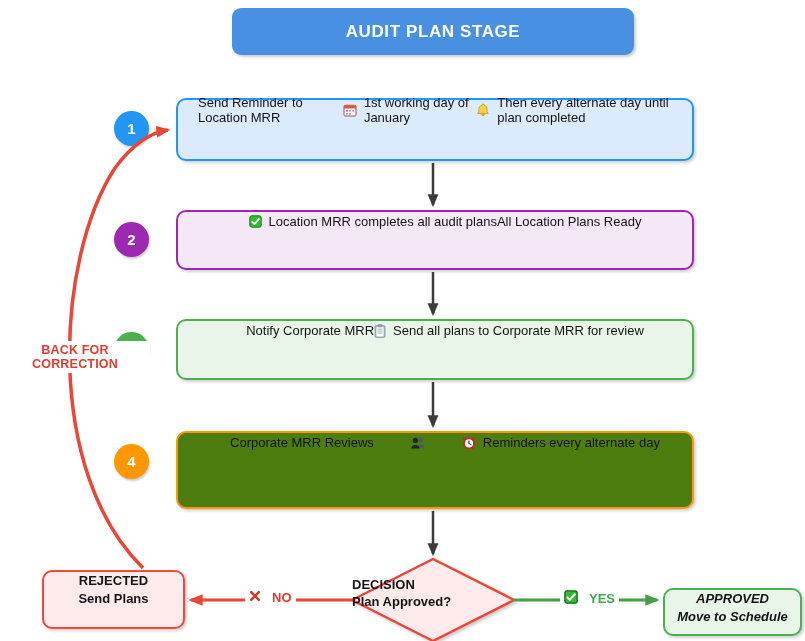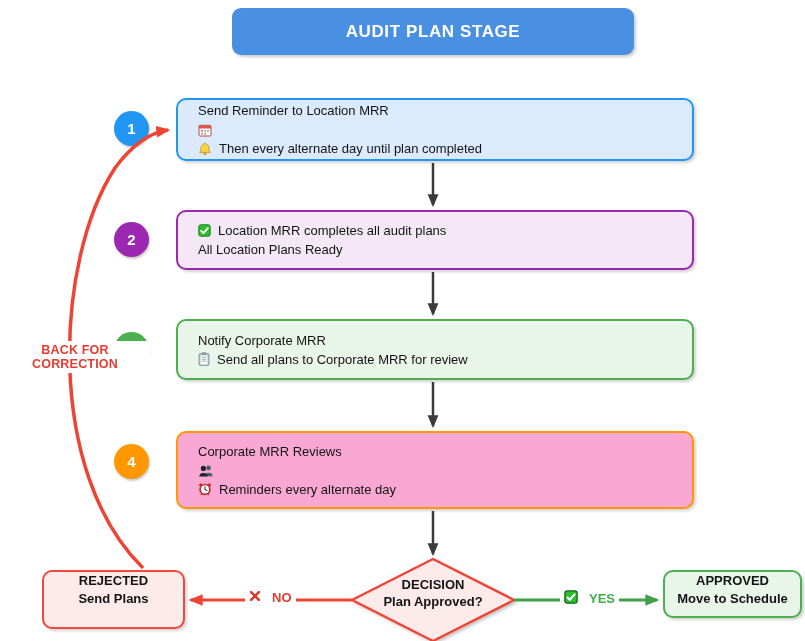--- a/index.html
+++ b/index.html
@@ -14,31 +14,31 @@
     background:#4a90e2; border-radius:9px;
     display:flex; align-items:center; justify-content:center;
     color:#ffffff; font-weight:bold; font-size:17px; letter-spacing:0.6px;
     box-shadow:2px 2px 3px rgba(0,0,0,0.2);
     z-index:1;
   }
 
   .step-box {
     position:absolute; left:176px; width:518px; box-sizing:border-box;
     border:2px solid; border-radius:10px;
-    display:flex; flex-direction:column; justify-content:center;
+    display:flex; flex-direction:row; justify-content:center;
     padding-left:20px; font-size:13px; color:#141414;
     box-shadow:2px 2px 3px rgba(0,0,0,0.18);
     z-index:1;
   }
   .step-box .line { display:flex; align-items:center; gap:7px; height:19px; }
   .step-box .ic { display:flex; align-items:center; }
   .sb1 { top:98px;  height:63px; border-color:#2196f3; background:#dbeafc; }
   .sb2 { top:210px; height:60px; border-color:#9c27b0; background:#f4e7f6; }
   .sb3 { top:319px; height:61px; border-color:#4caf50; background:#e9f5e9; }
-  .sb4 { top:431px; height:78px; border-color:#ff9800; background:#f9a8d4; }
+  .sb4 { top:431px; height:78px; border-color:#ff9800; background:#4d7c0f;gap:36px; }
 
   .badge {
     position:absolute; left:114px; width:35px; height:35px; border-radius:50%;
     display:flex; align-items:center; justify-content:center;
     color:#ffffff; font-weight:bold; font-size:15px;
     box-shadow:1px 2px 2px rgba(0,0,0,0.2);
     z-index:2;
   }
   .b1 { top:111px; background:#2196f3; }
   .b2 { top:222px; background:#9c27b0; }
@@ -50,24 +50,24 @@
 
   .outcome {
     position:absolute; box-sizing:border-box;
     border:2px solid; border-radius:10px;
     display:flex; flex-direction:column; align-items:center; 
     font-weight:bold; font-size:13px; line-height:18px; color:#141414; text-align:center;
     box-shadow:2px 2px 3px rgba(0,0,0,0.18);
     z-index:4;
   }
   .rejected { left:42px;  top:570px; width:143px; height:59px; border-color:#f1493c; background:#fdeaea; }
-  .approved { left:663px; top:570px; width:139px; height:48px; border-color:#4caf50; background:#e9f5e9; }
+  .approved { left:663px; top:588px; width:139px; height:48px; border-color:#4caf50; background:#e9f5e9;font-style:italic; }
 
   .decision-text {
-    position:absolute; left:352px; top:576px; width:162px; text-align:center;
+    position:absolute; left:352px; top:576px; width:162px; 
     font-weight:bold; font-size:13px; line-height:17px; color:#141414;
     z-index:6;
   }
 
   .edge-label {
     position:absolute; display:flex; align-items:center; gap:11px;
     background:#ffffff; padding:2px 4px;
     font-weight:bold; font-size:13px; z-index:6;
   }
   .no-label  { left:245px; top:588px; color:#e63c2f; }
@@ -97,20 +97,21 @@
       <svg width="14" height="14" viewBox="0 0 14 14">
         <rect x="1" y="2.3" width="12" height="10.7" rx="1.2" fill="#ffffff" stroke="#b94a3e" stroke-width="1"></rect>
         <path d="M2.2 2.3 h9.6 a1.2 1.2 0 0 1 1.2 1.2 v2 H1 v-2 a1.2 1.2 0 0 1 1.2 -1.2 z" fill="#e05547"></path>
         <rect x="3.2" y="7" width="1.7" height="1.7" fill="#e05547"></rect>
         <rect x="6.2" y="7" width="1.7" height="1.7" fill="#9aa0a6"></rect>
         <rect x="9.2" y="7" width="1.7" height="1.7" fill="#9aa0a6"></rect>
         <rect x="3.2" y="10" width="1.7" height="1.7" fill="#9aa0a6"></rect>
         <rect x="6.2" y="10" width="1.7" height="1.7" fill="#9aa0a6"></rect>
       </svg>
     </span>
+    <span>1st working day of January</span>
   </div>
   <div class="line">
     <span class="ic">
       <svg width="14" height="14" viewBox="0 0 14 14">
         <path d="M7 1.1 a1.15 1.15 0 0 1 1.15 1.15 c1.95 .55 2.95 2.1 2.95 4.05 v2.4 l1.2 1.7 H1.7 l1.2 -1.7 v-2.4 c0 -1.95 1 -3.5 2.95 -4.05 A1.15 1.15 0 0 1 7 1.1 z" fill="#fdd24a" stroke="#c79a1e" stroke-width="0.9"></path>
         <path d="M5.55 11.3 a1.45 1.45 0 0 0 2.9 0 z" fill="#fdd24a" stroke="#c79a1e" stroke-width="0.9"></path>
       </svg>
     </span>
     <span>Then every alternate day until plan completed</span>
   </div>

